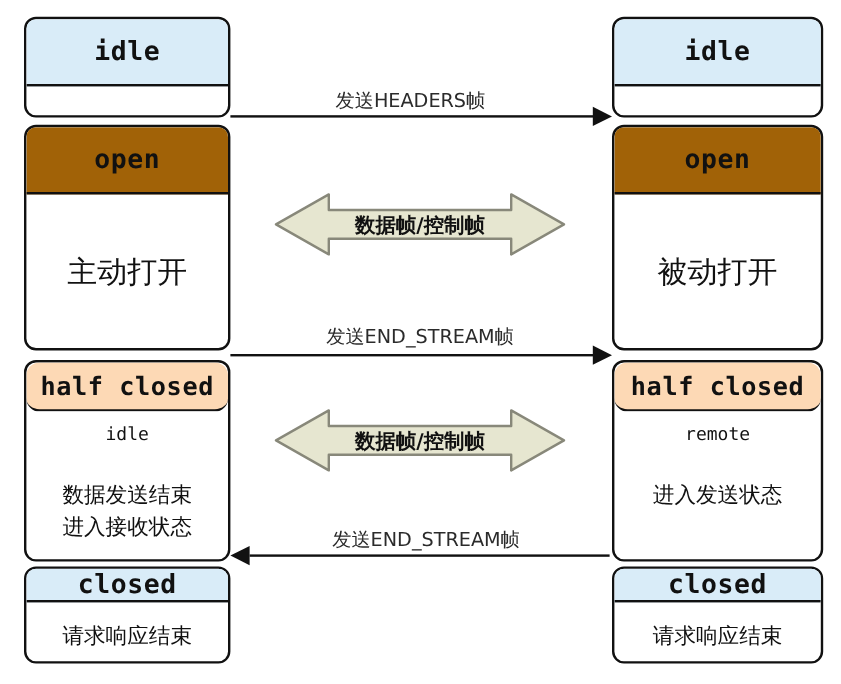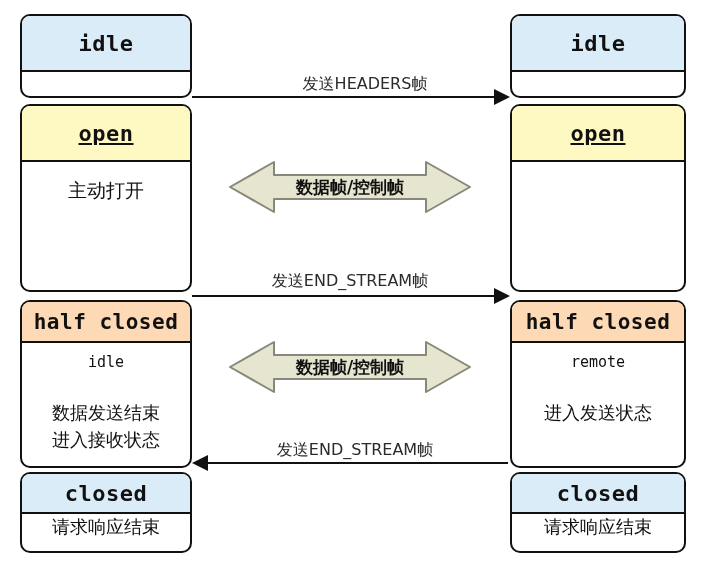--- a/index.html
+++ b/index.html
@@ -23,27 +23,27 @@
     border-bottom:2px solid #111;
     display:flex; align-items:center; justify-content:center;
     font-family:"DejaVu Sans Mono","Liberation Mono",monospace;
     font-weight:bold;
     font-size:22px;
     letter-spacing:0.5px;
     box-sizing:border-box;
   }
   .h44 { height:56px;text-align:right; }
   .h41 { height:41px; font-size:21px; }
-  .h40 { height:40px; }
+  .h40 { height:28px; }
   .hdr-blue  { background:#d9ecf8; }
-  .hdr-green { background:#fef9c3;text-decoration:underline; }
-  .hdr-peach { background:#fdd9b5; }
+  .hdr-green { background:#a16207; }
+  .hdr-peach { background:#fdd9b5;border-radius:11px; }
   .box-body { text-align:center; }
-  .open-body { padding-top:16px; font-size:19px; }
-  .closed-body { padding-top:1px; font-size:18px; }
+  .open-body { padding-top:16px; font-size:25px;margin-top:32px; }
+  .closed-body { padding-top:16px; font-size:18px; }
   .mode {
     margin-top:10px;
     font-family:"DejaVu Sans Mono","Liberation Mono",monospace;
     font-size:15px;
   }
   .cn { font-size:18px; line-height:27px; }
   .cn-first { margin-top:28px; }
 
   .shaft { position:absolute; height:2px; background:#111; }
   .head-right {
@@ -101,37 +101,38 @@
     <div class="box-body closed-body">请求响应结束</div>
   </div>
 
   <div class="box" style="left:510px; top:14px; width:176px; height:84px;">
     <div class="box-header hdr-blue h44">idle</div>
     <div class="box-body"></div>
   </div>
 
   <div class="box" style="left:510px; top:104px; width:176px; height:188px;">
     <div class="box-header hdr-green h44">open</div>
+    <div class="box-body open-body">被动打开</div>
   </div>
 
   <div class="box" style="left:510px; top:300px; width:176px; height:168px;">
     <div class="box-header hdr-peach h41">half closed</div>
     <div class="box-body">
       <div class="mode">remote</div>
       <div class="cn cn-first">进入发送状态</div>
     </div>
   </div>
 
   <div class="box" style="left:510px; top:472px; width:176px; height:81px;">
     <div class="box-header hdr-blue h40">closed</div>
     <div class="box-body closed-body">请求响应结束</div>
   </div>
 
   <div>
-    <div class="arrow-label" style="left:245px; top:74px; width:240px;">发送HEADERS帧</div>
+    <div class="arrow-label" style="left:222px; top:74px; width:240px;">发送HEADERS帧</div>
     <div class="shaft" style="left:192px; top:96px; width:304px;"></div>
     <div class="head-right" style="left:494px; top:89px;"></div>
   </div>
 
   <div class="double-arrow" style="left:228px; top:158px;">
     <svg viewBox="0 0 244 58">
       <polygon points="2,29 46,4 46,17 198,17 198,4 242,29 198,54 198,41 46,41 46,54" fill="#e6e6d0" stroke="#88887a" stroke-width="2" stroke-linejoin="round"></polygon>
     </svg>
     <div class="da-label">数据帧/控制帧</div>
   </div>

